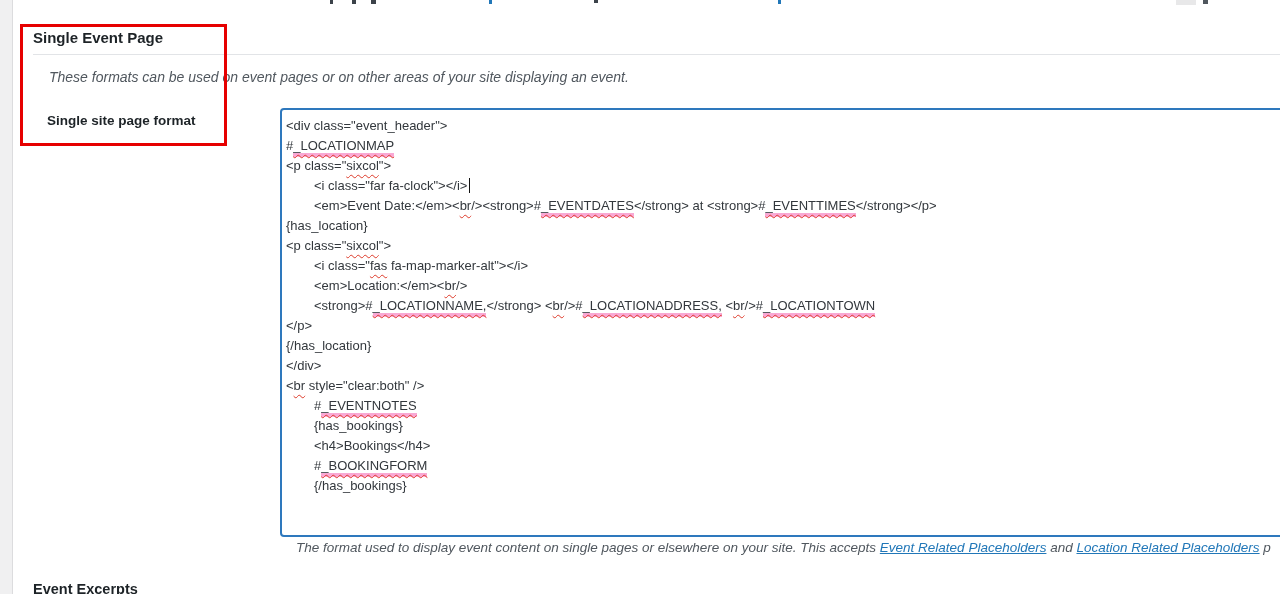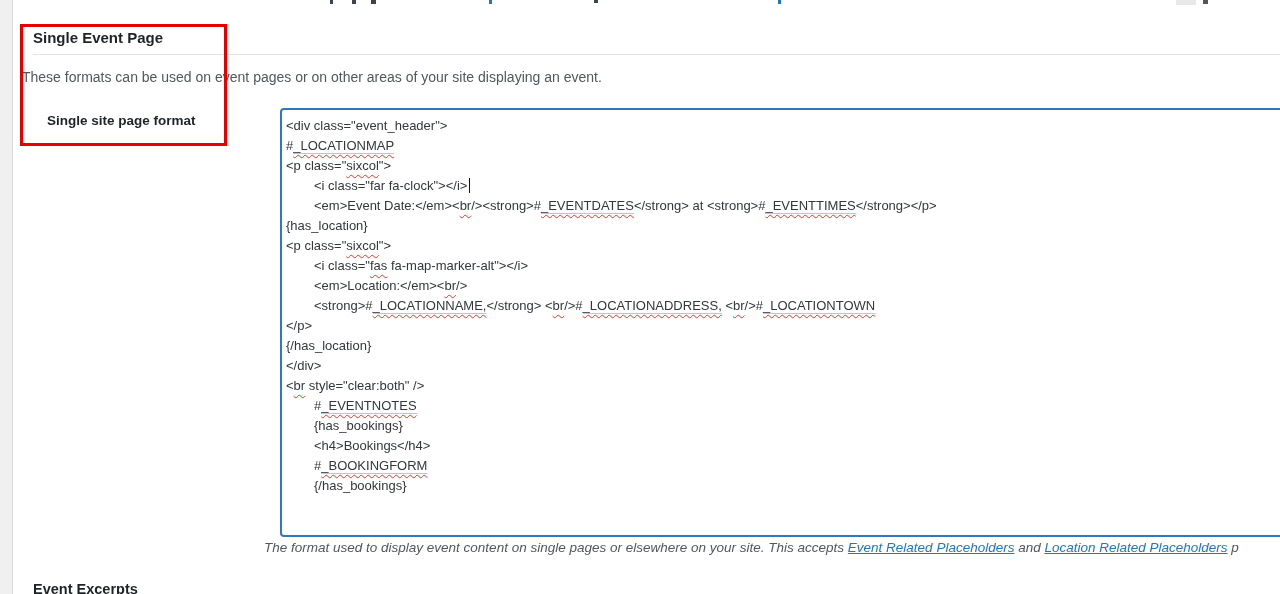--- a/index.html
+++ b/index.html
@@ -21,36 +21,36 @@
 
   
   .frag{top:0;height:4px;}
 
   
   .annotation{left:20px;top:24px;width:207px;height:122px;border:3px solid var(--annotation);
     z-index:20;pointer-events:none;background:transparent;}
 
   .section-title{left:33px;top:29px;font-size:15px;font-weight:700;color:var(--ink);}
   .divider{left:33px;top:54px;width:1247px;height:1px;background:#e2e4e7;}
-  .section-desc{left:22px;top:69px;font-size:14px;color:var(--muted);}
+  .section-desc{left:49px;top:69px;font-size:14px;font-style:italic;color:var(--muted);}
   .field-label{left:47px;top:113px;font-size:13.5px;font-weight:600;color:var(--ink);}
 
   
   .editor{left:280px;top:108px;width:1012px;height:429px;background:#fff;
     border:2px solid var(--focus);border-radius:4px;padding:6px 8px 0 4px;
     font-size:13px;line-height:20px;color:var(--code);overflow:hidden;cursor:text;}
   .line{white-space:pre;}
   .line.ind{padding-left:28px;}
   .w{text-decoration:underline wavy var(--squiggle);text-decoration-thickness:1px;
      text-underline-offset:4px;text-decoration-skip-ink:none;}
-  .u{border-bottom:1px solid #f9a8d4;}
+  .u{border-bottom:4px solid #f9a8d4;}
   .caret{display:inline-block;width:0;height:15px;border-left:1.5px solid #111;
      vertical-align:-3px;margin-left:2px;}
 
-  .field-help{left:264px;top:540px;font-size:13.5px;font-style:italic;color:var(--muted);
+  .field-help{left:296px;top:540px;font-size:13.5px;font-style:italic;color:var(--muted);
     white-space:nowrap;}
   .field-help a{color:var(--link);text-decoration:underline;cursor:pointer;}
 
   .next-title{left:33px;top:581px;font-size:14.5px;font-weight:700;color:var(--ink);}
 </style>
 </head>
 <body>
 
 <div class="abs admin-gap"></div>
 

